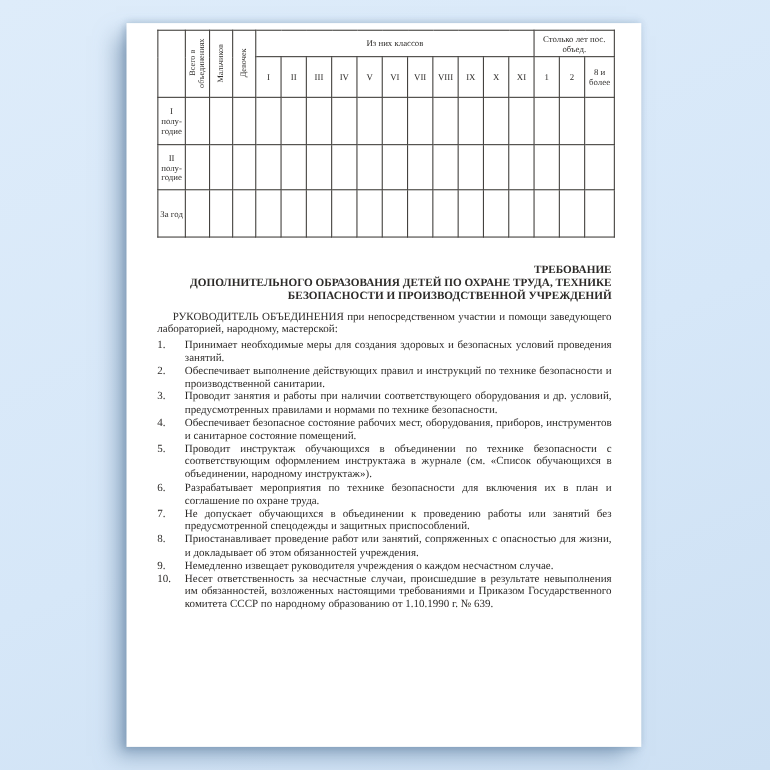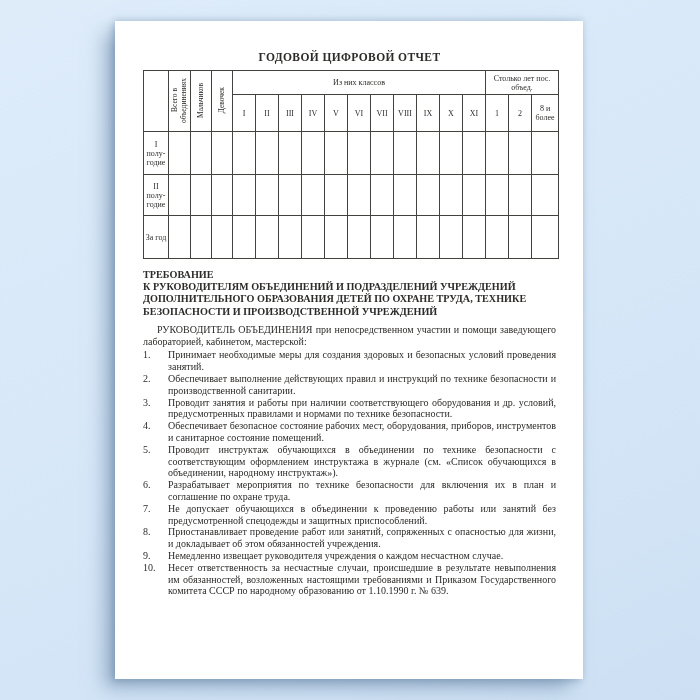--- a/index.html
+++ b/index.html
@@ -61,22 +61,22 @@
     transform: rotate(180deg);
     font-size: 7.5px;
     line-height: 8.5px;
     white-space: pre-line;
     max-height: 56px;
   }
   .pre { white-space: pre-line; font-family: Liberation Serif, serif; }
   th.group-head { font-size: 8px; line-height: 8.5px; }
   th.row-head { font-size: 8px; line-height: 8.5px; }
   .req-heading {
-    margin-top: 10px;
-    text-align: left;
+    margin-top: 24px;
+    text-align: right;
     font-weight: bold;
     font-size: 10.2px;
     line-height: 12.2px;
   }
   .intro {
     margin: 6px 0 0 0;
     font-size: 10px;
     line-height: 11.8px;
     text-align: justify;
     text-indent: 14px;
@@ -89,21 +89,20 @@
   }
   .req-num { flex: 0 0 25px; width: 25px; }
   .req-text { flex: 1; text-align: justify; }
 </style>
 </head>
 <body>
 
 <div class="stage">
   <div class="page">
 
-    <div class="doc-title">ГОДОВОЙ ЦИФРОВОЙ ОТЧЕТ</div>
 
     <table class="report-table">
       <colgroup id="report-cols">
           <col style="width: 25px;">
           <col style="width: 22px;">
           <col style="width: 21px;">
           <col style="width: 21px;">
           <col style="width: 23px;">
           <col style="width: 23px;">
           <col style="width: 23px;">
@@ -211,26 +210,25 @@
             <td></td>
             <td></td>
             <td></td>
             <td></td>
           </tr>
         </tbody>
     </table>
 
     <div class="req-heading">
       <div>ТРЕБОВАНИЕ</div>
-      <div>К РУКОВОДИТЕЛЯМ ОБЪЕДИНЕНИЙ И ПОДРАЗДЕЛЕНИЙ УЧРЕЖДЕНИЙ</div>
       <div>ДОПОЛНИТЕЛЬНОГО ОБРАЗОВАНИЯ ДЕТЕЙ ПО ОХРАНЕ ТРУДА, ТЕХНИКЕ</div>
       <div>БЕЗОПАСНОСТИ И ПРОИЗВОДСТВЕННОЙ УЧРЕЖДЕНИЙ</div>
     </div>
 
-    <p class="intro">РУКОВОДИТЕЛЬ ОБЪЕДИНЕНИЯ при непосредственном участии и помощи заведующего лабораторией, кабинетом, мастерской:</p>
+    <p class="intro">РУКОВОДИТЕЛЬ ОБЪЕДИНЕНИЯ при непосредственном участии и помощи заведующего лабораторией, народному, мастерской:</p>
 
     <div class="req-list" id="req-list">
         <div class="req-item">
           <span class="req-num">1.</span>
           <span class="req-text">Принимает необходимые меры для создания здоровых и безопасных условий проведения занятий.</span>
         </div>
         <div class="req-item">
           <span class="req-num">2.</span>
           <span class="req-text">Обеспечивает выполнение действующих правил и инструкций по технике безопасности и производственной санитарии.</span>
         </div>

